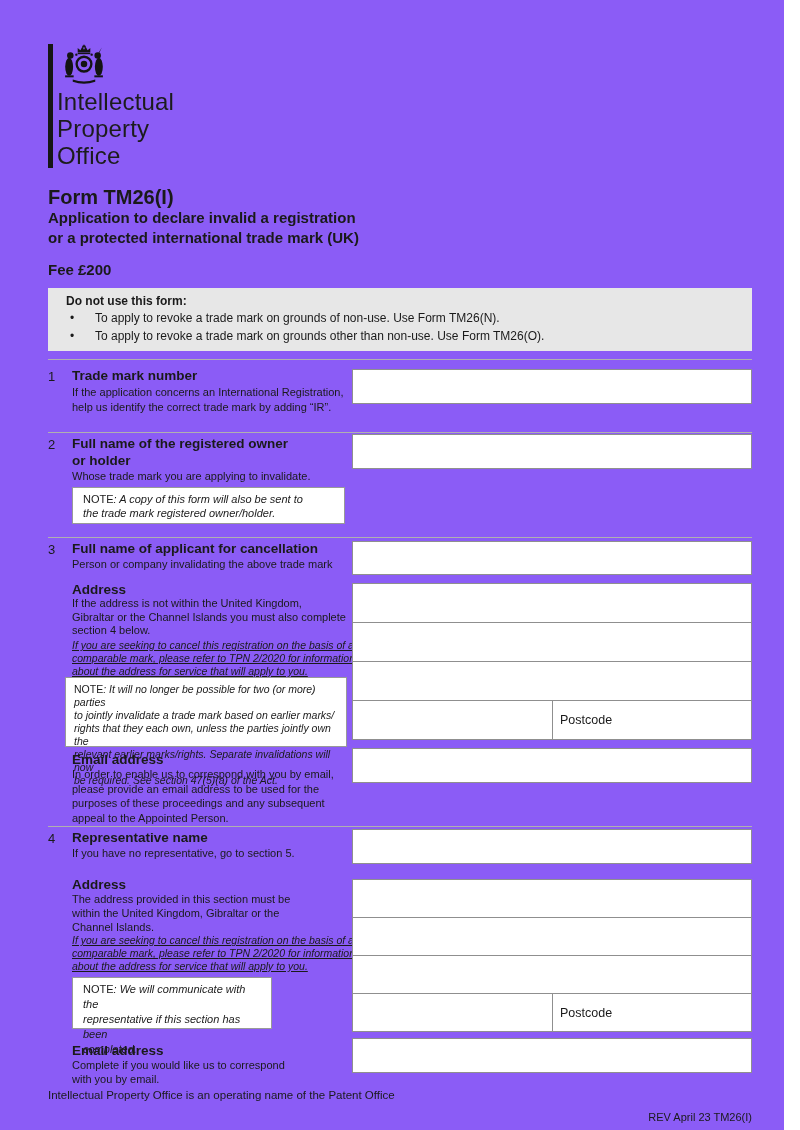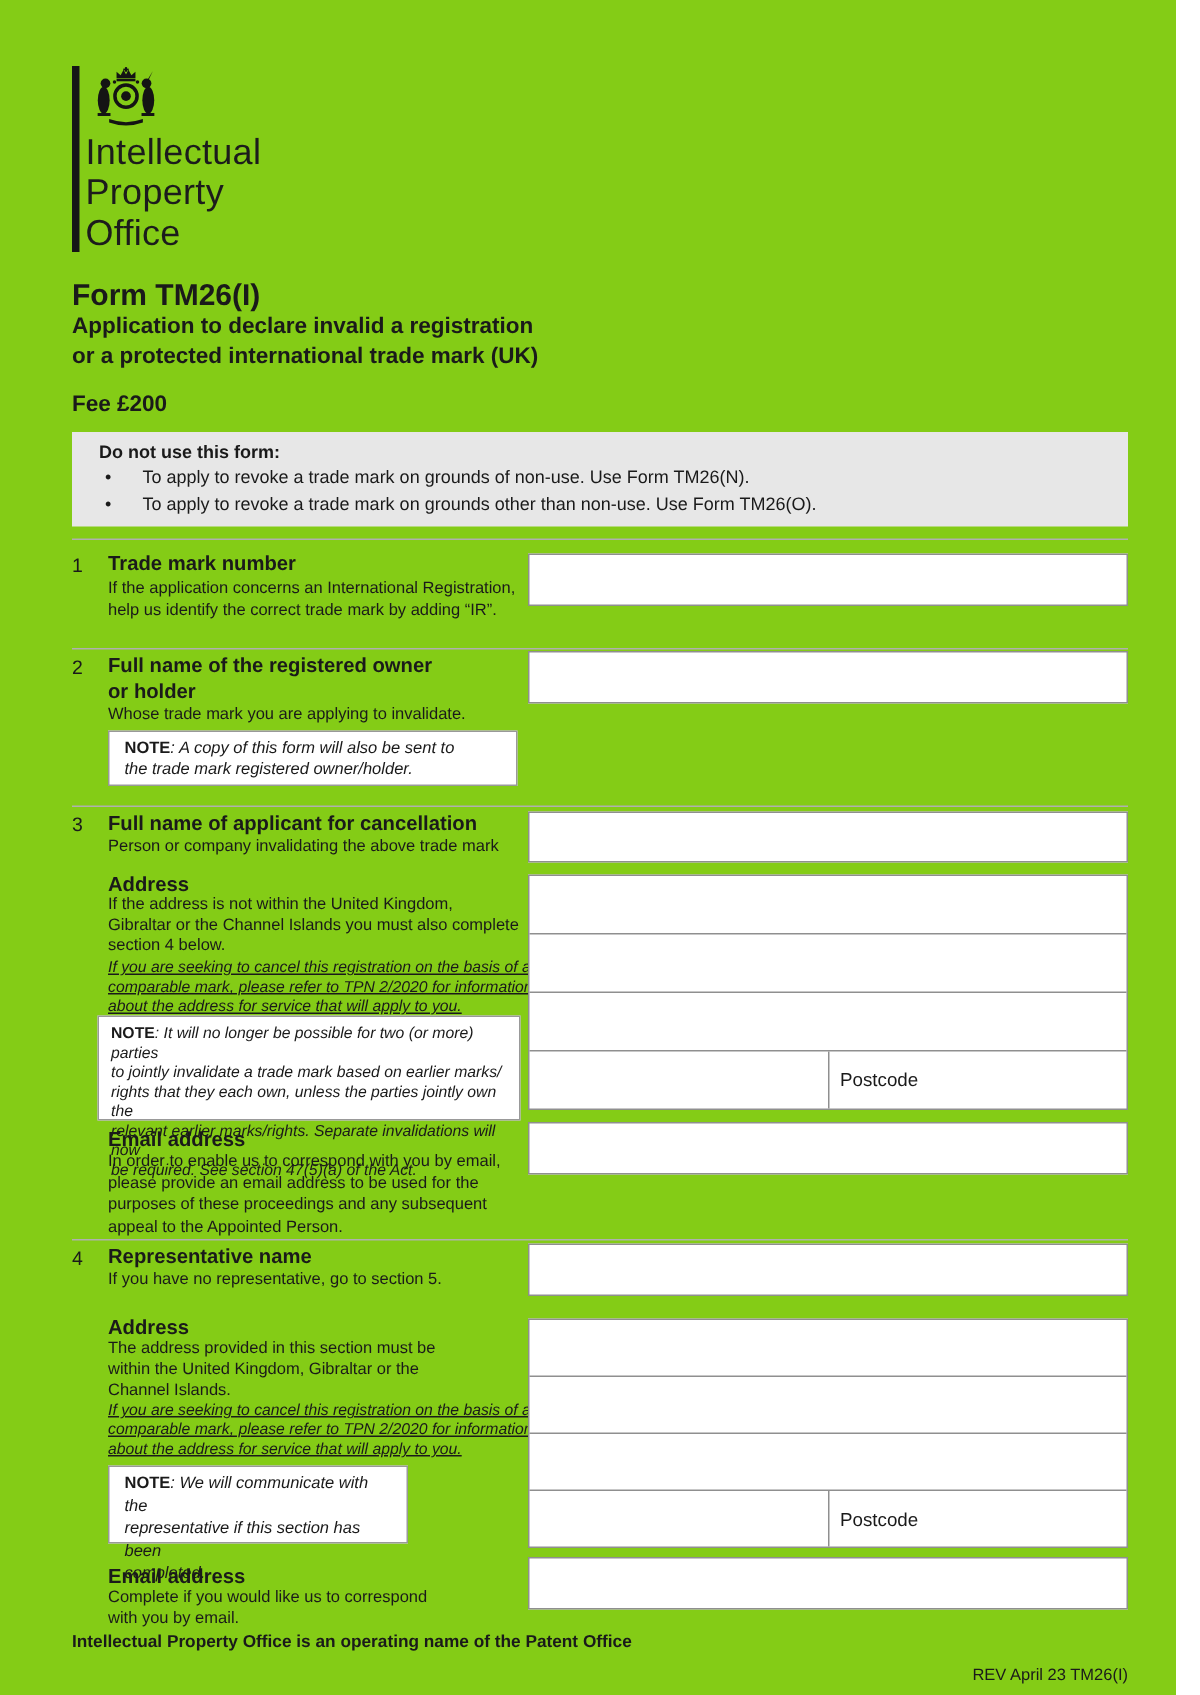--- a/index.html
+++ b/index.html
@@ -1,17 +1,17 @@
 <!DOCTYPE html>
 <html><head>
 <meta charset="utf-8">
 <style>
   html,body { margin:0; padding:0; background:#ffffff; }
   #page {
-    position:relative; width:784px; height:1130px; background:#84cc16;
+    position:relative; width:784px; height:1130px; background:#8b5cf6;
     font-family:"Liberation Sans", sans-serif; color:#1a1a1a; overflow:hidden;
   }
 
   
   .logo-bar { position:absolute; left:48px; top:44px; width:5px; height:124px; background:#161616; }
   .crest { position:absolute; left:57px; top:44px; }
   .logo-text { position:absolute; left:57px; top:88px; font-size:24px; line-height:27px; font-weight:400; color:#1c1c1c; letter-spacing:0.2px; }
 
   
   .form-title { position:absolute; left:48px; top:186px; font-size:20px; font-weight:bold; }
@@ -29,40 +29,40 @@
   .rule { position:absolute; left:48px; width:704px; height:1px; background:#b0b0b0; }
 
   
   .sec-num   { position:absolute; left:48px; font-size:13px; }
   .sec-title { position:absolute; left:72px; font-size:13.5px; font-weight:bold; line-height:17px; }
   .desc      { position:absolute; left:72px; font-size:11px; line-height:15px; }
   .desc-t    { position:absolute; left:72px; font-size:11px; line-height:13.5px; }
   .italic-note { position:absolute; left:72px; font-size:10.5px; line-height:13px; font-style:italic;text-decoration:underline; }
   .note-box  { position:absolute; border:1px solid #999; box-sizing:border-box; background:#fff; }
   .note-box .nl { font-style:italic; }
-  .note-box b { font-style:normal; font-weight:bold; }
+  .note-box b { font-style:normal; font-weight:normal; }
 
   
   .field {
     position:absolute; left:352px; width:400px; box-sizing:border-box;
     border:1px solid #8f8f8f; background:#fff; font-size:13px; padding:4px 8px;
     font-family:"Liberation Sans", sans-serif;
   }
   .addr-block { position:absolute; left:352px; width:400px; border:1px solid #8f8f8f; box-sizing:border-box; background:#fff; }
   .addr-row { position:relative; border-bottom:1px solid #8f8f8f; }
   .addr-row:last-child { border-bottom:none; }
   .addr-row input {
     position:absolute; left:0; top:0; width:100%; height:100%; border:none; background:transparent;
     box-sizing:border-box; padding:4px 8px; font-size:13px; font-family:"Liberation Sans", sans-serif;
   }
   .pc-left { position:absolute; left:0; top:0; width:200px; height:100%; border-right:1px solid #8f8f8f; box-sizing:border-box; }
   .pc-right { position:absolute; left:200px; top:0; right:0; height:100%; }
   .pc-label { position:absolute; left:7px; top:50%; transform:translateY(-50%); font-size:12.5px; }
 
-  .footer-text { position:absolute; left:48px; top:1089px; font-size:11.5px;font-weight:bold; }
+  .footer-text { position:absolute; left:48px; top:1089px; font-size:11.5px; }
   .rev { position:absolute; left:48px; top:1111px; width:704px; text-align:right; font-size:11px; }
 </style>
 </head>
 <body>
 
 <div id="page">
 
   <div class="logo-bar"></div>
   <svg class="crest" viewBox="0 0 60 46" width="54" height="42" aria-hidden="true">
     <g fill="#141414" stroke="none">

